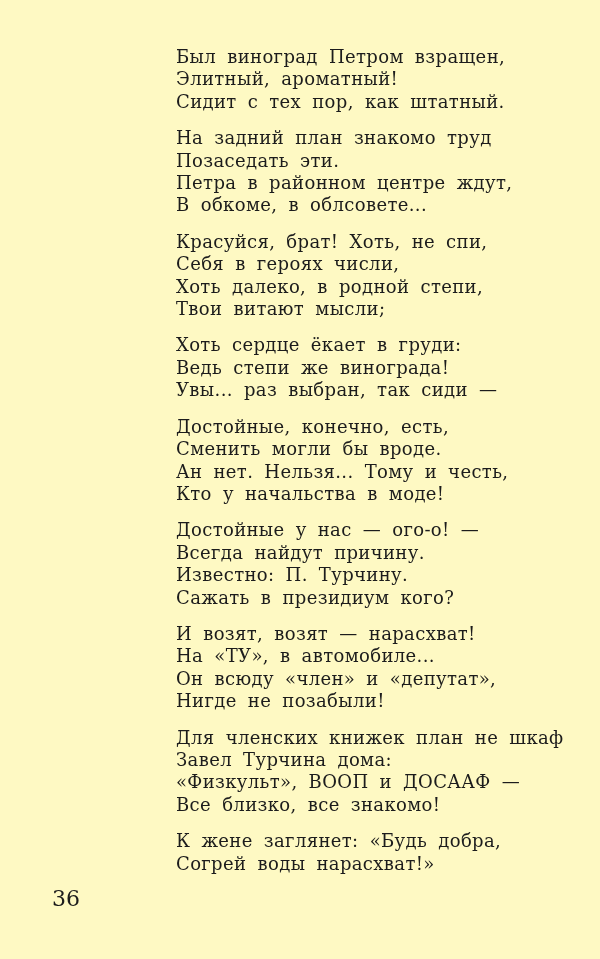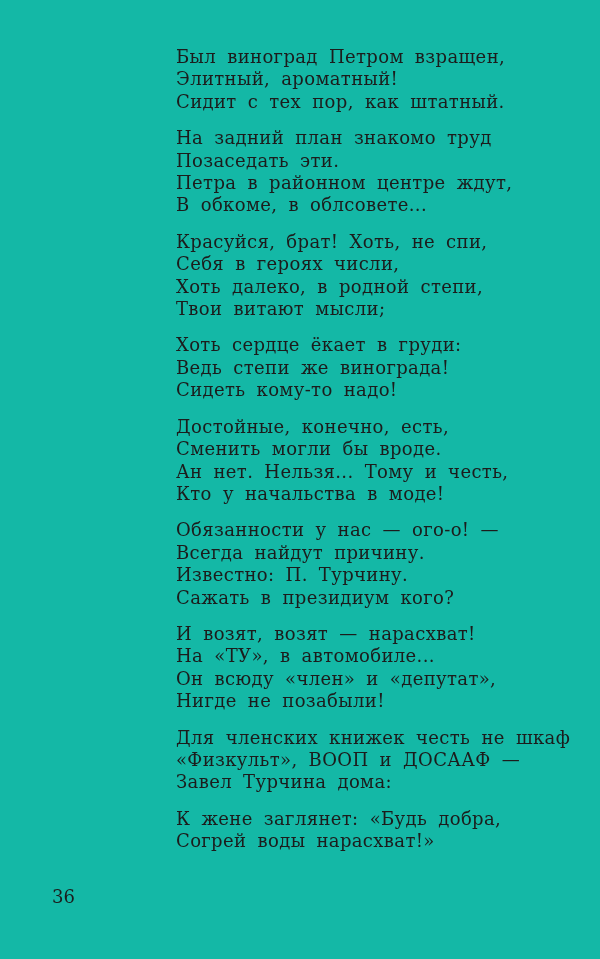--- a/index.html
+++ b/index.html
@@ -27,28 +27,28 @@
     line-height: 22.4px;
     color: #1c1c1c;
     letter-spacing: 0.02em;
     word-spacing: 0.28em;
     white-space: nowrap;
   }
   .page-number {
     position: absolute;
     left: 52px;
     top: 886px;
-    font-size: 18px;
+    font-size: 22px;
     color: #1c1c1c;
   }
 </style>
 </head>
 <body>
 
-<div class="page" style="background: #14b8a6; color: rgb(28, 28, 28);">
+<div class="page" style="background: #fef9c3; color: rgb(28, 28, 28);">
 
   <div class="poem">
 
     <div class="stanza">
       <div class="poem-line">Был виноград Петром взращен,</div>
       <div class="poem-line">Элитный, ароматный!</div>
       <div class="poem-line">Сидит с тех пор, как штатный.</div>
     </div>
 
     <div class="stanza">
@@ -61,48 +61,49 @@
     <div class="stanza">
       <div class="poem-line">Красуйся, брат! Хоть, не спи,</div>
       <div class="poem-line">Себя в героях числи,</div>
       <div class="poem-line">Хоть далеко, в родной степи,</div>
       <div class="poem-line">Твои витают мысли;</div>
     </div>
 
     <div class="stanza">
       <div class="poem-line">Хоть сердце ёкает в груди:</div>
       <div class="poem-line">Ведь степи же винограда!</div>
-      <div class="poem-line">Сидеть кому-то надо!</div>
+      <div class="poem-line">Увы... раз выбран, так сиди —</div>
     </div>
 
     <div class="stanza">
       <div class="poem-line">Достойные, конечно, есть,</div>
       <div class="poem-line">Сменить могли бы вроде.</div>
       <div class="poem-line">Ан нет. Нельзя... Тому и честь,</div>
       <div class="poem-line">Кто у начальства в моде!</div>
     </div>
 
     <div class="stanza">
-      <div class="poem-line">Обязанности у нас — ого-о! —</div>
+      <div class="poem-line">Достойные у нас — ого-о! —</div>
       <div class="poem-line">Всегда найдут причину.</div>
       <div class="poem-line">Известно: П. Турчину.</div>
       <div class="poem-line">Сажать в президиум кого?</div>
     </div>
 
     <div class="stanza">
       <div class="poem-line">И возят, возят — нарасхват!</div>
       <div class="poem-line">На «ТУ», в автомобиле...</div>
       <div class="poem-line">Он всюду «член» и «депутат»,</div>
       <div class="poem-line">Нигде не позабыли!</div>
     </div>
 
     <div class="stanza">
-      <div class="poem-line">Для членских книжек честь не шкаф</div>
+      <div class="poem-line">Для членских книжек план не шкаф</div>
+      <div class="poem-line">Завел Турчина дома:</div>
       <div class="poem-line">«Физкульт», ВООП и ДОСААФ —</div>
-      <div class="poem-line">Завел Турчина дома:</div>
+      <div class="poem-line">Все близко, все знакомо!</div>
     </div>
 
     <div class="stanza">
       <div class="poem-line">К жене заглянет: «Будь добра,</div>
       <div class="poem-line">Согрей воды нарасхват!»</div>
     </div>
 
   </div>
 
   <div class="page-number">36</div>

